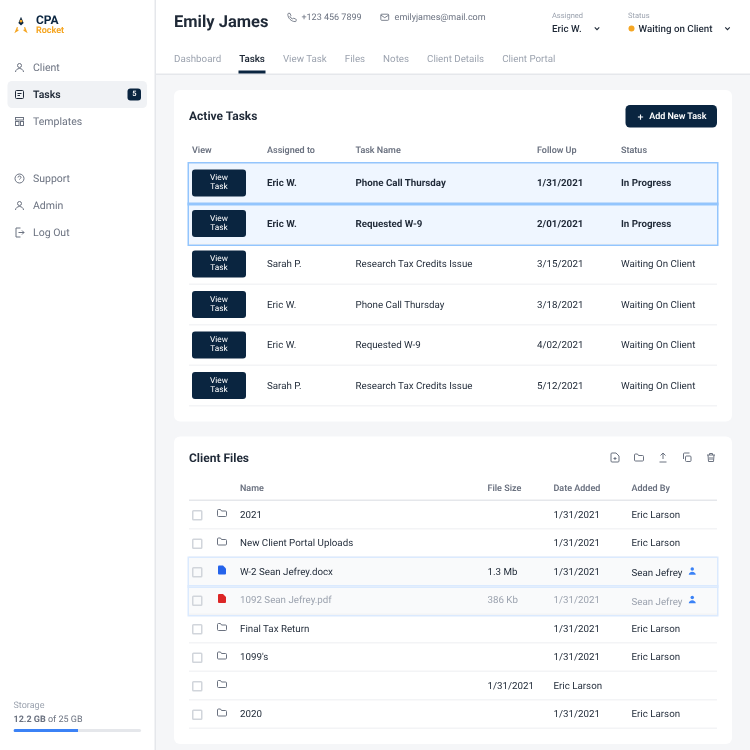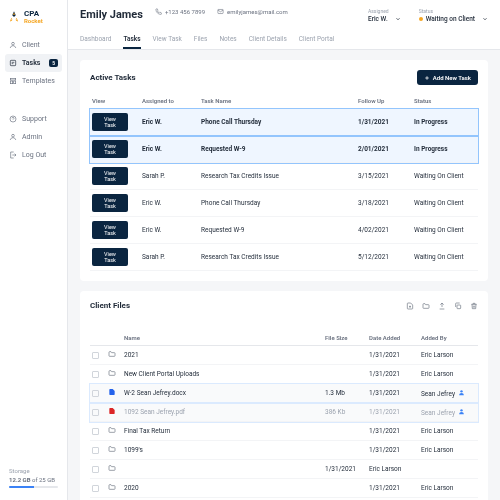--- a/index.html
+++ b/index.html
@@ -1,17 +1,17 @@
 <!DOCTYPE html>
 <html><head>
 <meta charset="utf-8">
 <style>
 * { margin: 0; padding: 0; box-sizing: border-box; font-family: -apple-system, BlinkMacSystemFont, "Segoe UI", Roboto, sans-serif; }
 body { background: #f5f6f8; font-size: 7px; color: #333; width: 500px; height: 500px; overflow: hidden; display: flex; }
-.sidebar { width: 68px; background: #fff; border-right: 1px solid #e5e7eb; display: flex; flex-direction: column; padding: 8px 5px; }
+.sidebar { width: 104px; background: #fff; border-right: 1px solid #e5e7eb; display: flex; flex-direction: column; padding: 8px 5px; }
 .logo { display: flex; align-items: center; gap: 3px; margin-bottom: 10px; padding: 2px; }
 .logo svg { width: 14px; height: 14px; }
 .logo-text { font-size: 8px; font-weight: 700; line-height: 1; }
 .logo-text .cpa { color: #0a2540; }
 .logo-text .rocket { color: #f5a623; font-size: 6px; display: block; }
 .nav-item { display: flex; align-items: center; gap: 5px; padding: 5px 4px; border-radius: 3px; cursor: pointer; color: #6b7280; font-size: 7px; }
 .nav-item.active { background: #f0f2f5; color: #1f2937; font-weight: 600; }
 .nav-item .badge { background: #0a2540; color: #fff; font-size: 5px; padding: 1px 3px; border-radius: 2px; margin-left: auto; }
 .nav-item svg { width: 8px; height: 8px; flex-shrink: 0; }
 .nav-section { margin-top: 20px; }
@@ -39,21 +39,21 @@
 .card-head { display: flex; align-items: center; justify-content: space-between; margin-bottom: 8px; }
 .card-title { font-size: 8px; font-weight: 700; color: #1f2937; }
 .btn-primary { background: #0a2540; color: #fff; border: none; padding: 4px 7px; border-radius: 3px; font-size: 6px; font-weight: 600; cursor: pointer; display: flex; align-items: center; gap: 3px; }
 .table { width: 100%; }
 .thead, .trow { display: grid; grid-template-columns: 46px 55px 1fr 52px 62px; gap: 4px; align-items: center; padding: 4px 2px; }
 .thead { font-size: 6px; font-weight: 600; color: #6b7280; border-bottom: 1px solid #e5e7eb; }
 .trow { font-size: 6.5px; color: #1f2937; border-bottom: 1px solid #f3f4f6; }
 .trow.hl { background: #eff6ff; outline: 1px solid #93c5fd; }
 .trow .bold { font-weight: 700; }
 .view-btn { background: #0a2540; color: #fff; padding: 3px 6px; border-radius: 2px; font-size: 5.5px; text-align: center; cursor: pointer; width: 36px; }
-.files-head { display: flex; align-items: flex-end; justify-content: space-between; margin-bottom: 20px; }
+.files-head { display: flex; align-items: flex-start; justify-content: space-between; margin-bottom: 8px; }
 .file-actions { display: flex; gap: 8px; color: #6b7280; }
 .file-actions svg { width: 8px; height: 8px; cursor: pointer; }
 .fthead, .frow { display: grid; grid-template-columns: 12px 12px 1fr 40px 48px 55px; gap: 4px; align-items: center; padding: 4px 2px; }
 .fthead { font-size: 6px; font-weight: 600; color: #6b7280; border-bottom: 1px solid #e5e7eb; }
 .frow { font-size: 6.5px; color: #1f2937; border-bottom: 1px solid #f3f4f6; }
 .frow.hl2 { background: #f9fafb; outline: 1px solid #dbeafe; }
 .checkbox { width: 7px; height: 7px; border: 1px solid #d1d5db; border-radius: 1px; cursor: pointer; }
 .folder-ico { color: #6b7280; }
 .doc-ico { color: #2563eb; }
 .pdf-ico { color: #dc2626; }

